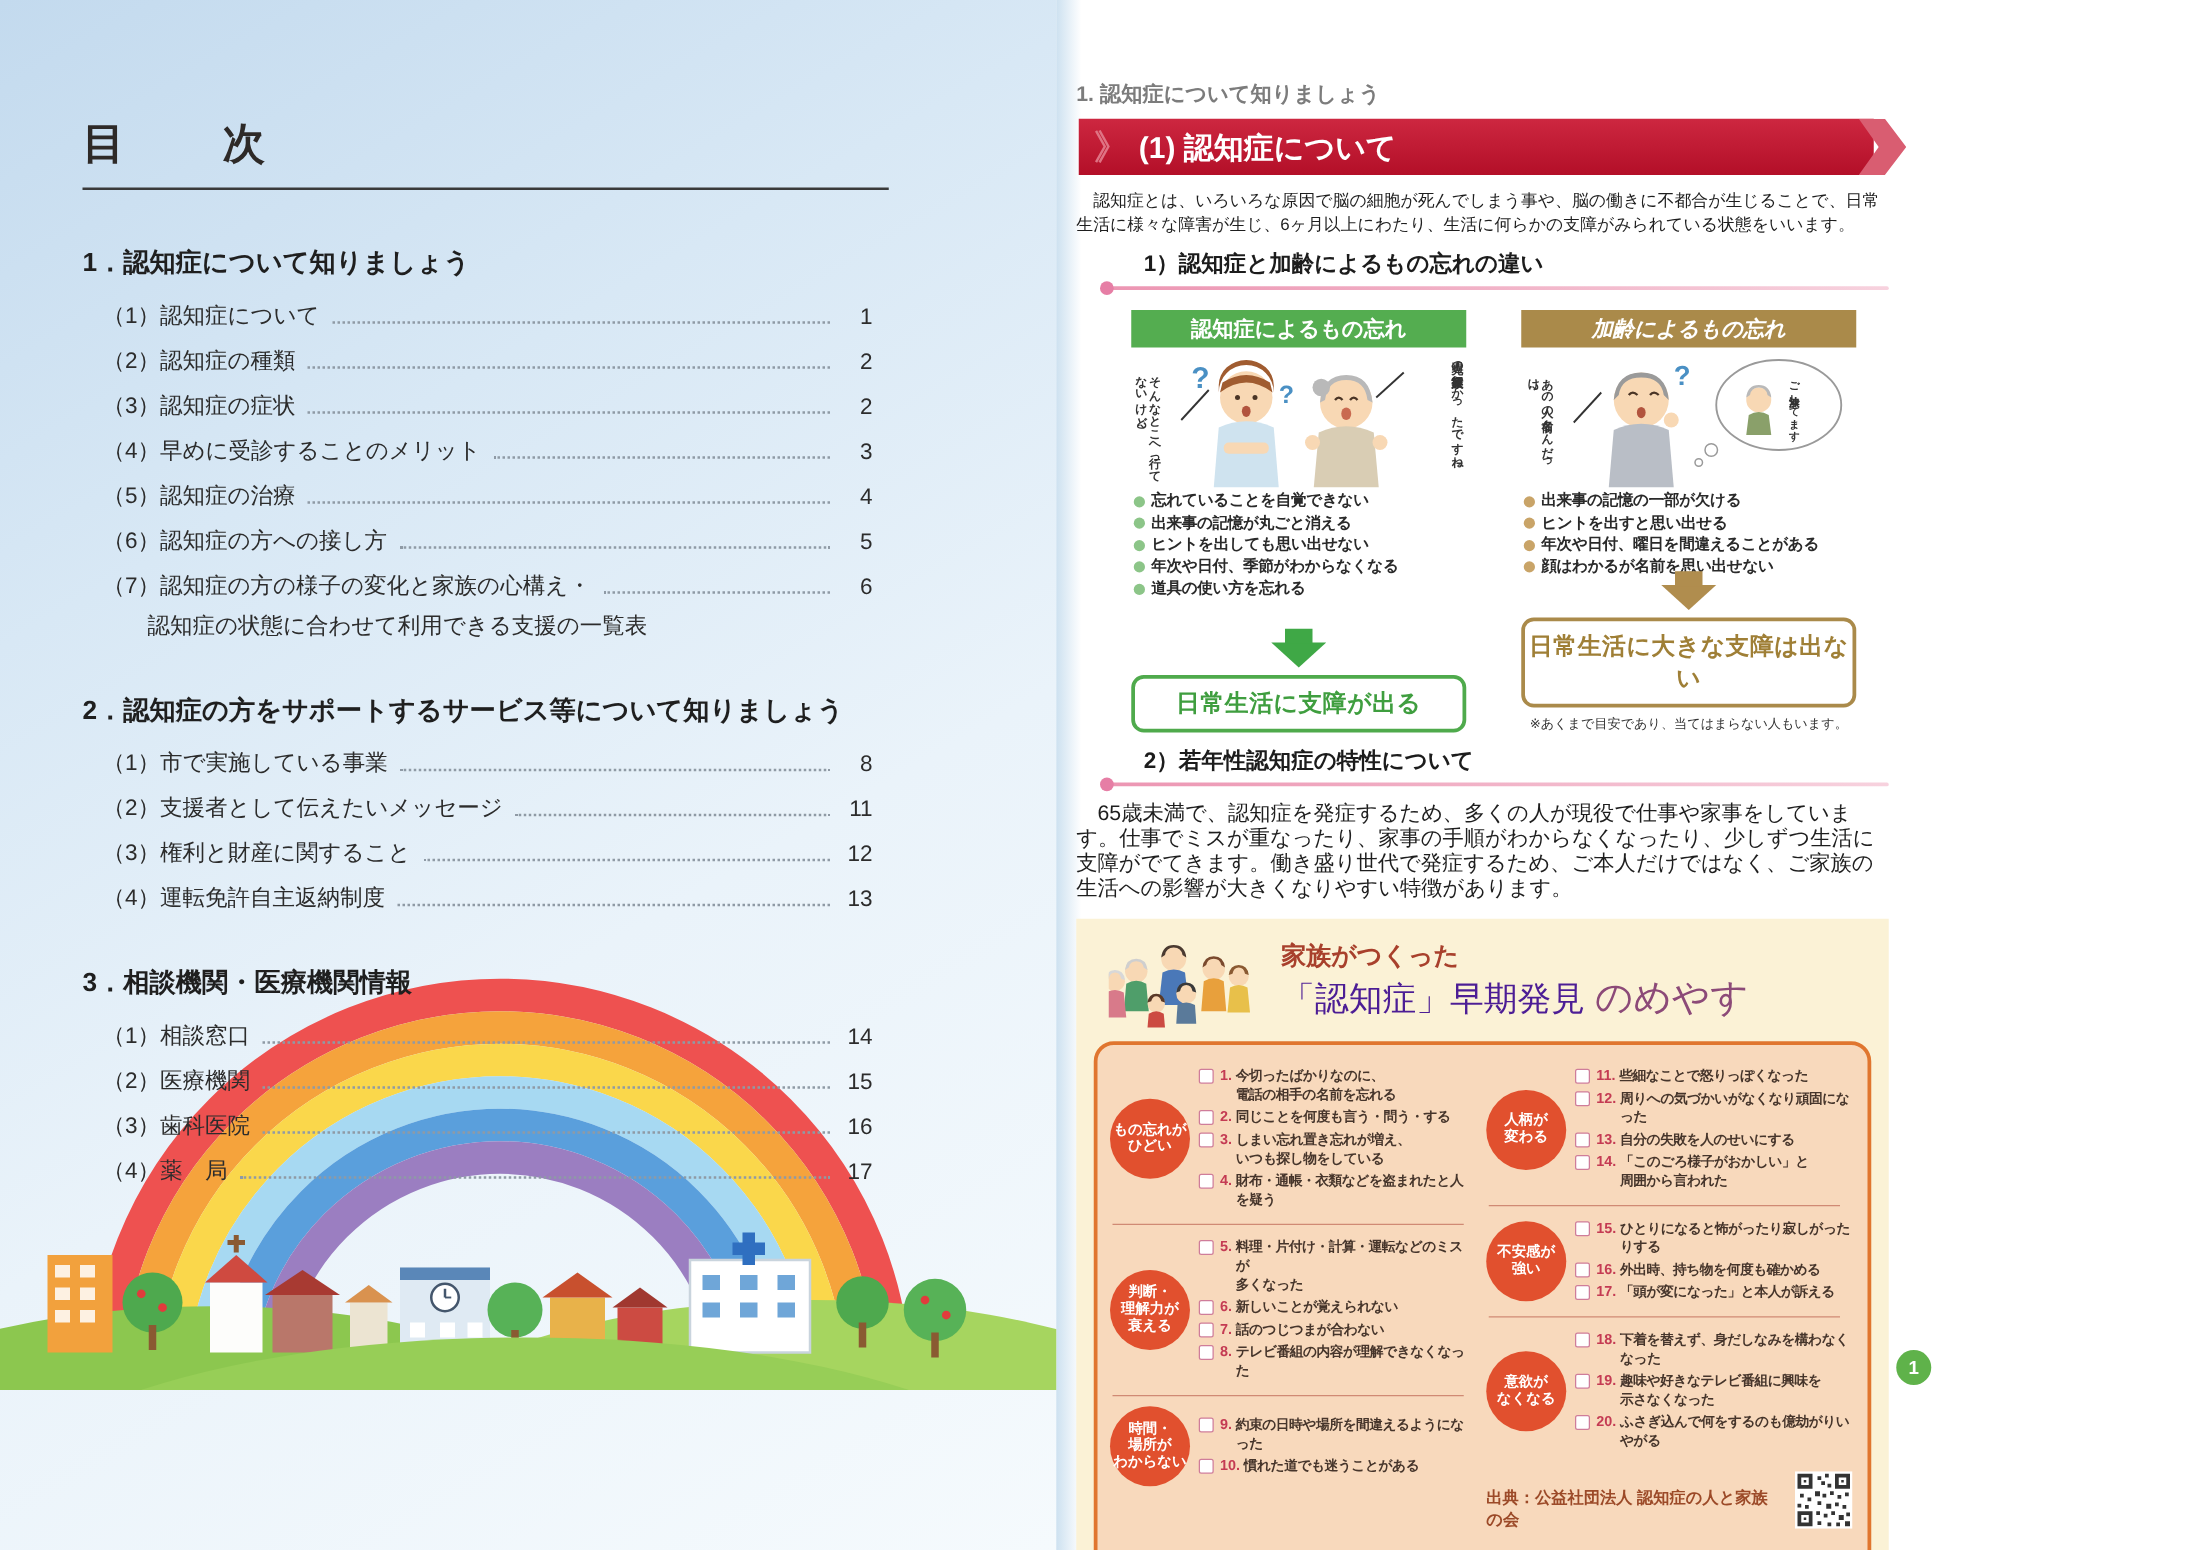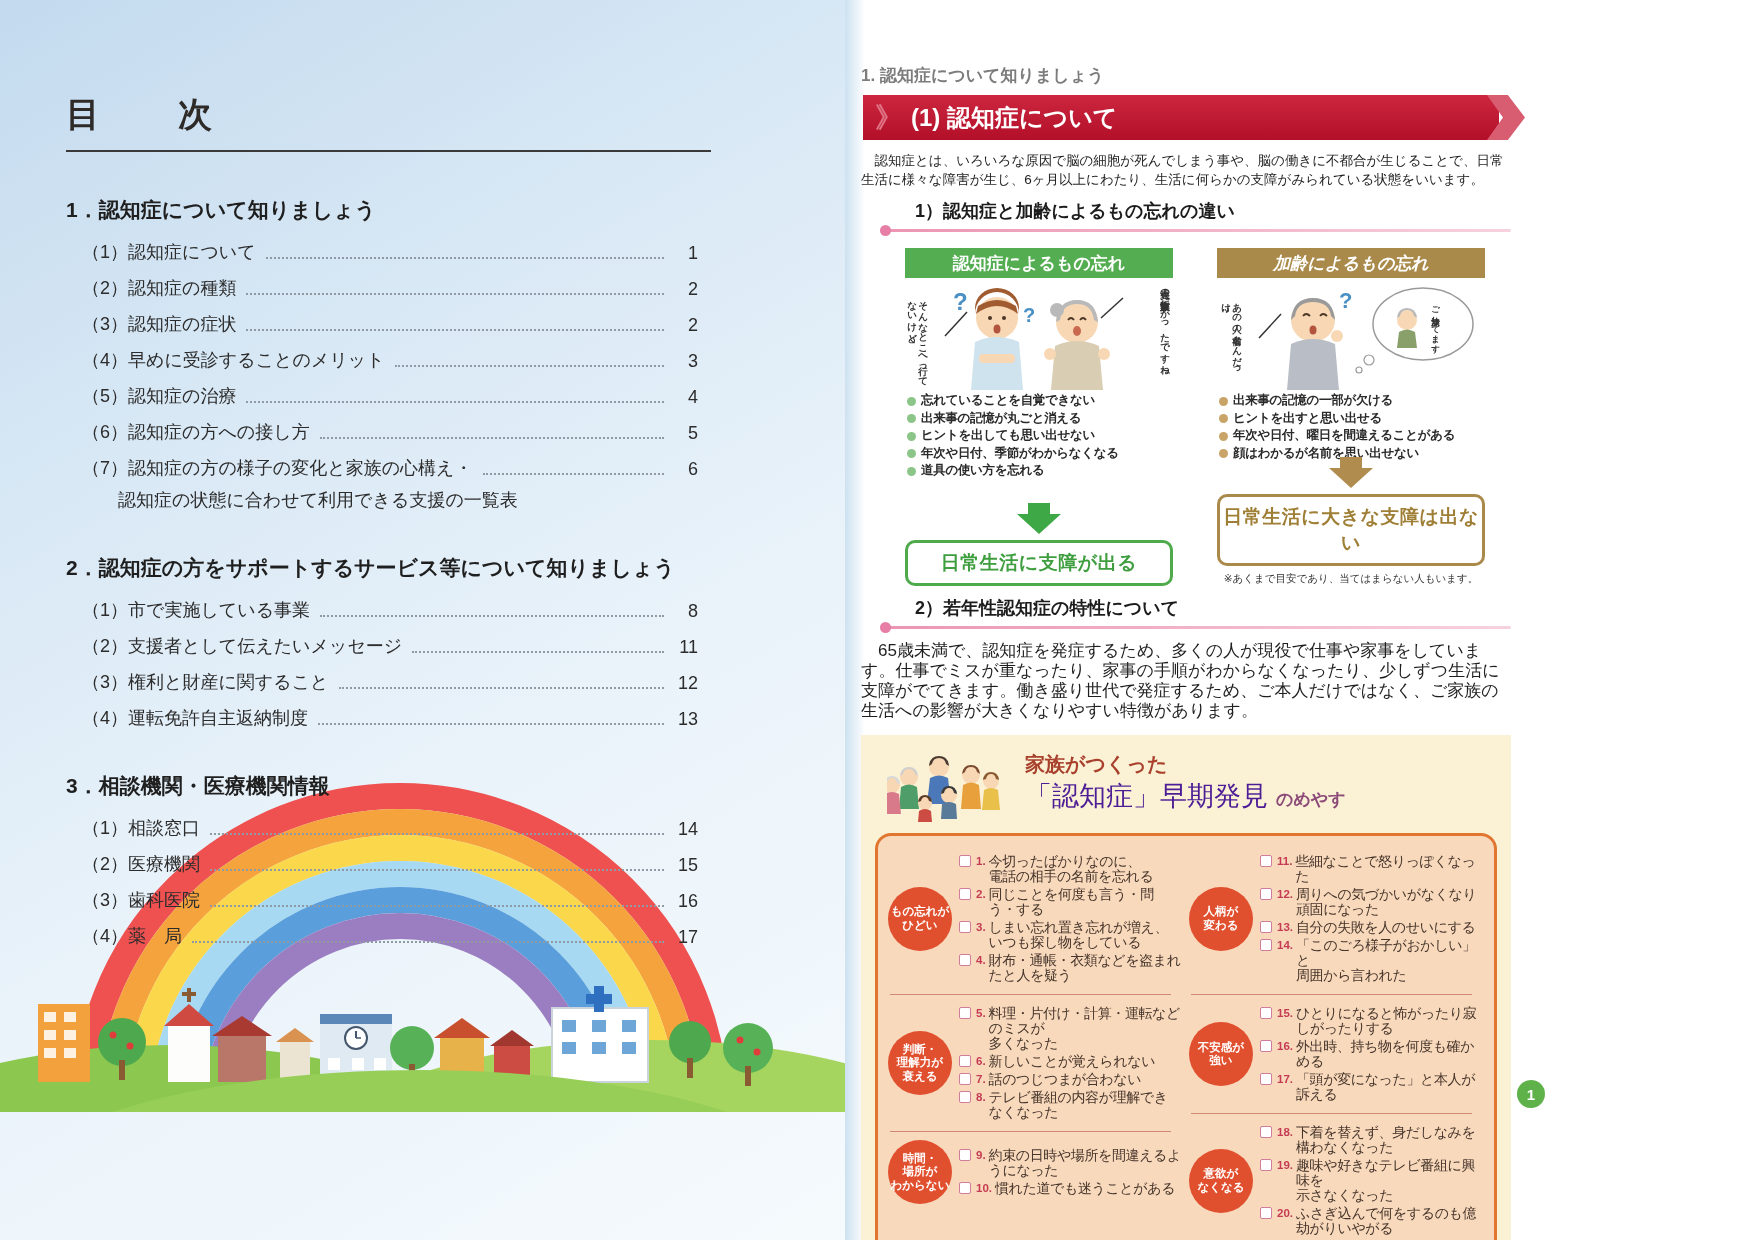--- a/index.html
+++ b/index.html
@@ -74,35 +74,35 @@
   .gold  .cmp-result { border-color:#aa8a4a; color:#9f7f36; }
   .cmp-note { font-size:10.5px; font-weight:normal; color:#333; text-align:center; margin-top:6px; }
 
   .para { width:650px; font-size:17px; line-height:20px; color:#1e1e1e; margin:12px 0 0 2px; }
 
   .checklist-box { width:650px; background:#fbf2d6; margin:14px 0 0 2px; padding:16px 14px 14px; }
   .cl-header { display:flex; align-items:flex-start; margin-left:12px; }
   .cl-titles { margin-left:18px; }
   .h-top { font-size:20px; font-weight:bold; color:#a8402c; }
   .h-main { font-size:27px; font-weight:normal; color:#4c1d95; }
-  .h-sub { font-size:17px; font-weight:bold; color:#8c4a78; margin-left:8px; }
+  .h-sub { font-size:30px; font-weight:normal; color:#8c4a78; margin-left:8px; }
 
   .cl-inner { border:3px solid #e0762f; border-radius:16px; background:#f8d9bc;
     margin-top:10px; padding:12px 8px 10px 6px; display:flex; }
   .cl-col { width:50%; display:flex; flex-direction:column; padding:0 4px; }
   .cl-group { display:flex; align-items:center; gap:7px; padding:3px 0; }
   .cl-cat { flex:none; width:64px; height:64px; border-radius:50%; background:#e1502e; color:#fff;
     font-size:11.5px; font-weight:bold; display:flex; align-items:center; justify-content:center;
     text-align:center; white-space:pre-line; line-height:13.5px; }
   .cl-items { flex:1; }
   .cl-item { display:flex; align-items:flex-start; margin:3px 0; }
   .cbx { width:12px; height:12px; border:1.5px solid #cf7d9a; background:#fff; border-radius:2px;
     margin:1px 5px 0 0; flex:none; }
   .num { color:#c43b53; font-weight:bold; font-size:11.5px; line-height:15px; margin-right:3px; flex:none; }
-  .txt { font-size:14px; font-weight:normal; line-height:15px; color:#46352b;
+  .txt { font-size:11px; font-weight:bold; line-height:15px; color:#46352b;
     white-space:pre-line; letter-spacing:-0.4px; }
   .cl-div { border-top:1.5px solid #d08a74; margin:5px 10px 5px 2px; }
   .source-row { display:flex; align-items:flex-start; justify-content:flex-end; gap:10px; margin-top:10px; }
   .source-text { font-size:13px; font-weight:bold; color:#9c4a28; margin-top:12px; }
   .homepage { font-size:11px; font-weight:bold; color:#333; text-align:right; margin-top:22px; }
   .qr { width:46px; height:46px; flex:none; }
 
   .page-num { position:absolute; left:672px; top:1080px; width:28px; height:28px; border-radius:50%;
     background:#5fb24a; color:#fff; font-size:15px; font-weight:bold;
     display:flex; align-items:center; justify-content:center; }

